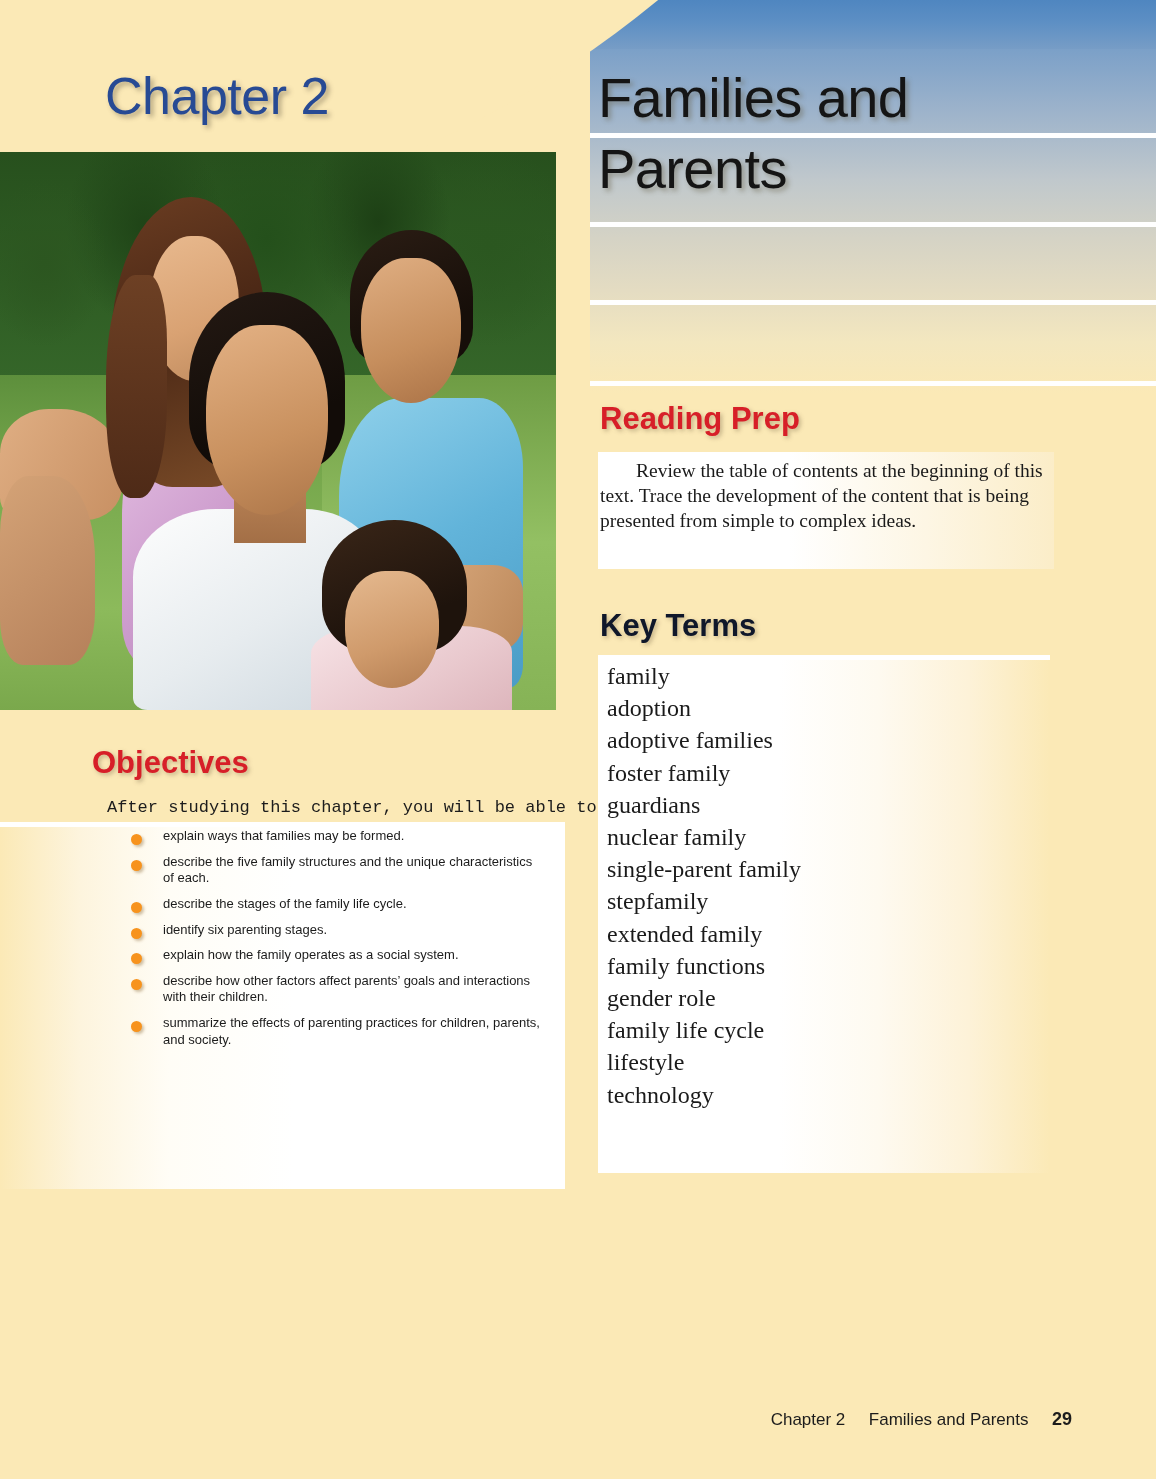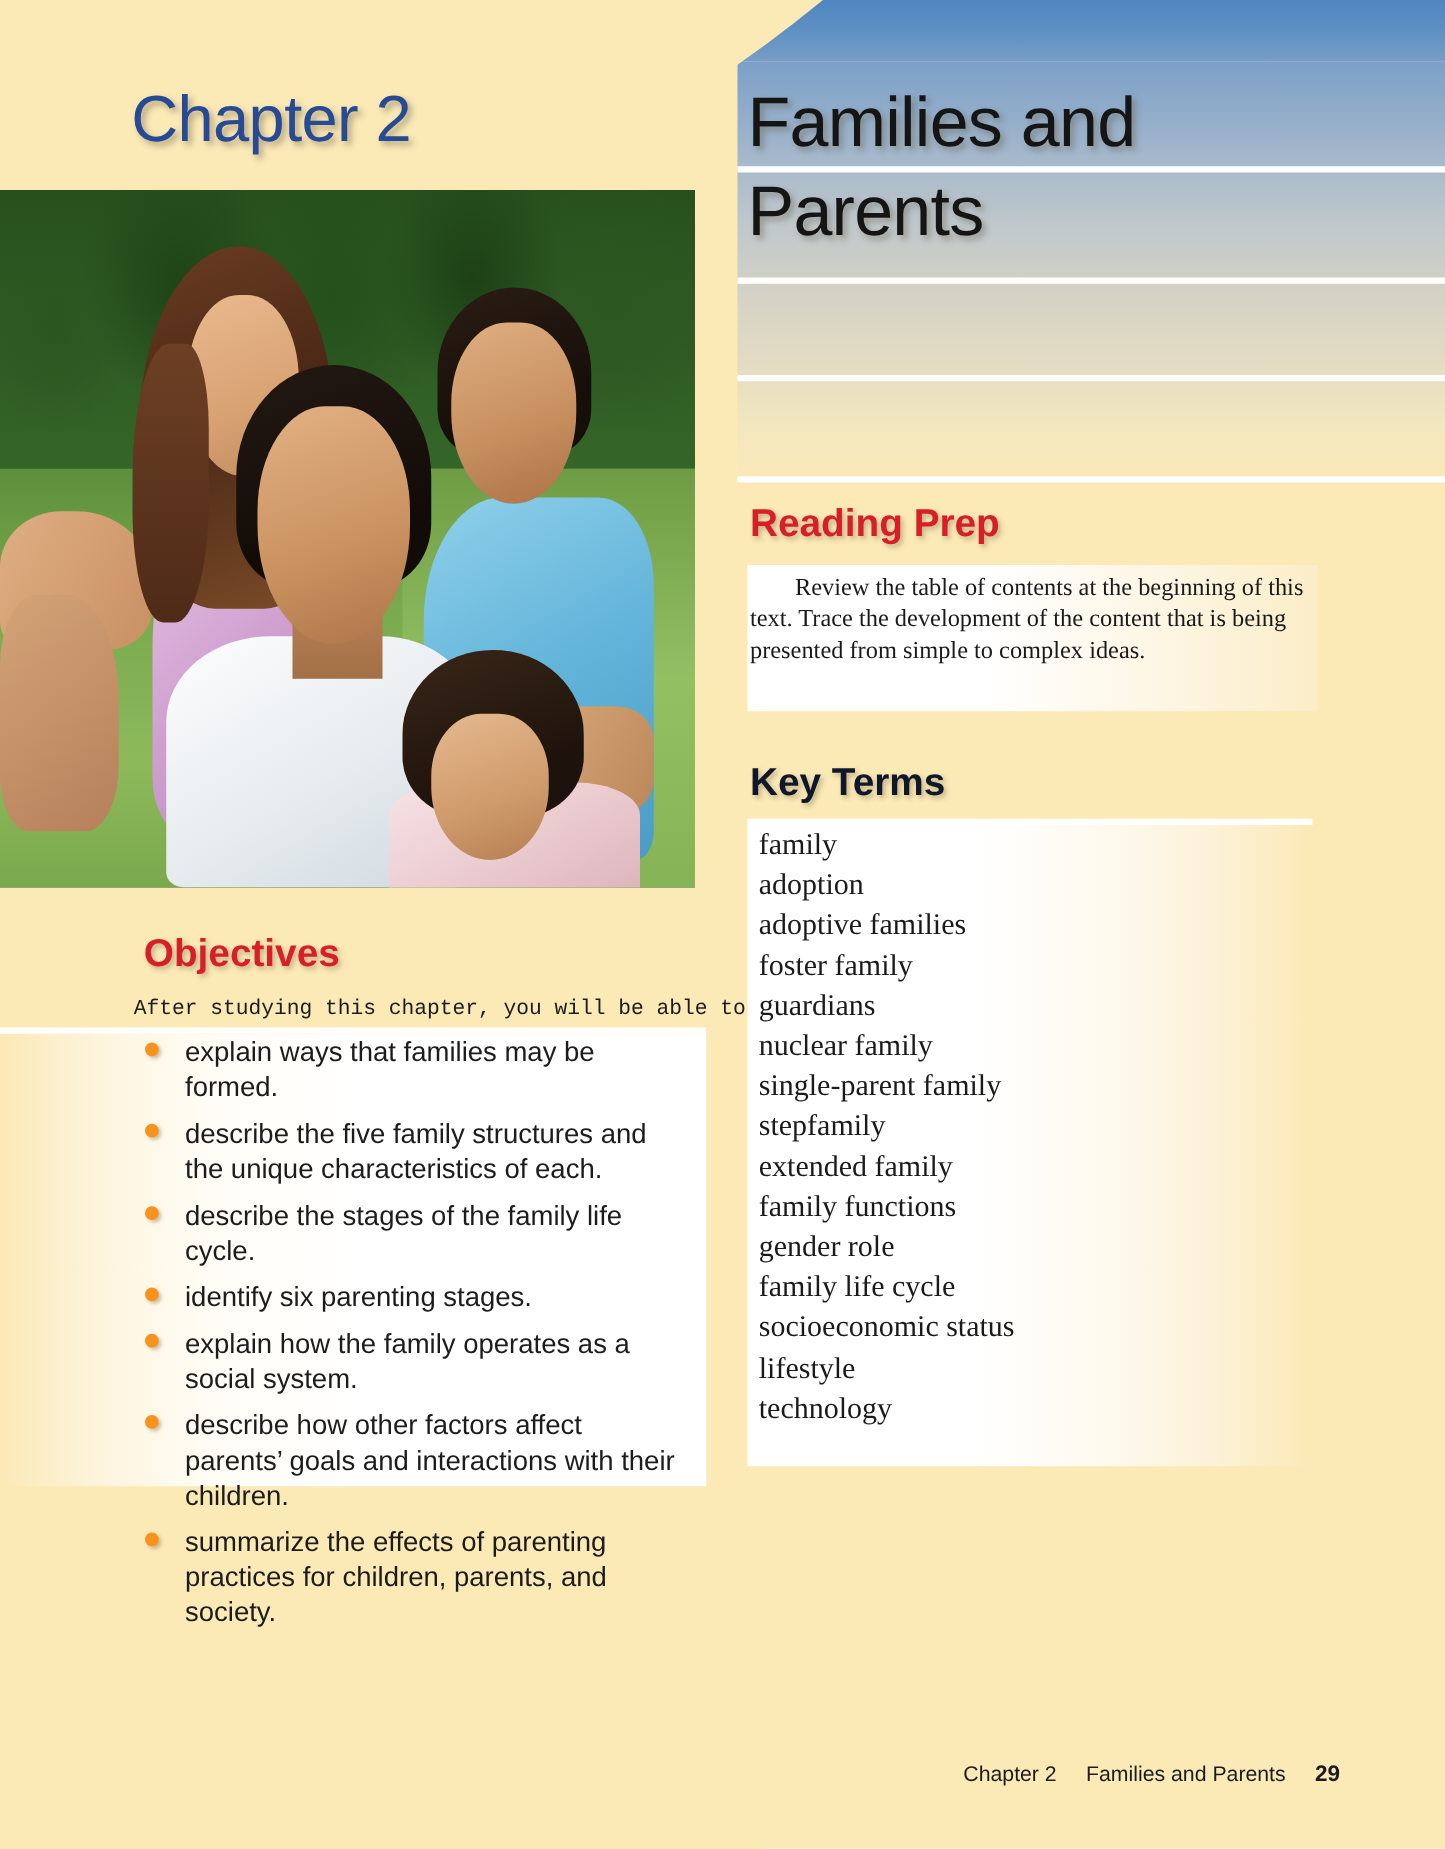--- a/index.html
+++ b/index.html
@@ -166,21 +166,21 @@
   .ph-girl-face  { position:absolute; left:62%; top:75%; width:17%; height:21%;
                    border-radius: 46% 46% 54% 54%;
                    background: linear-gradient(160deg,#e5b98f 0%, #cf9a6b 60%, #b47e52 100%); }
   .ph-girl-arm   { position:absolute; left:76%; top:74%; width:18%; height:16%;
                    border-radius: 40% 30% 34% 40%;
                    background: linear-gradient(120deg,#d8a87c 0%, #bb8759 100%); }
 
   
   .objectives-heading {
     position: absolute;
-    left: 115px; top: 745px;
+    left: 92px; top: 745px;
     z-index: 8;
     font-size: 31px;
     font-weight: bold;
     color: #d71f28;
     text-shadow: 2px 2px 4px rgba(120,100,70,0.42);
   }
   .objectives-intro {
     position: absolute;
     left: 107px; top: 798px;
     z-index: 8;
@@ -203,23 +203,24 @@
     left: 0px; top: 828px;
     width: 565px;
     z-index: 9;
     list-style: none;
     padding: 0;
   }
   .objective-item {
     position: relative;
     padding: 0 20px 0 148px;
     margin-bottom: 9px;
-    font-size: 22px;
+    font-size: 13px;
     line-height: 1.28;
     color: #1c1c1c;
+    margin-left: 15px;
   }
   .objective-bullet {
     position: absolute;
     left: 116px; top: 6px;
     width: 11px; height: 11px;
     border-radius: 50%;
     background: #f7931d;
     box-shadow: 2px 2px 3px rgba(150,120,70,0.45);
   }
 
@@ -407,21 +408,20 @@
     <li class="key-term">adoptive families</li>
     <li class="key-term">foster family</li>
     <li class="key-term">guardians</li>
     <li class="key-term">nuclear family</li>
     <li class="key-term">single-parent family</li>
     <li class="key-term">stepfamily</li>
     <li class="key-term">extended family</li>
     <li class="key-term">family functions</li>
     <li class="key-term">gender role</li>
     <li class="key-term">family life cycle</li>
-    <li class="key-term">socioeconomic status</li>
     <li class="key-term">lifestyle</li>
     <li class="key-term">technology</li>
   </ul>
 
   <div class="page-footer">
     <span>Chapter 2</span>
     <span class="footer-sep"></span>
     <span>Families and Parents</span>
     <span class="footer-sep"></span>
     <span class="footer-pageno">29</span>

